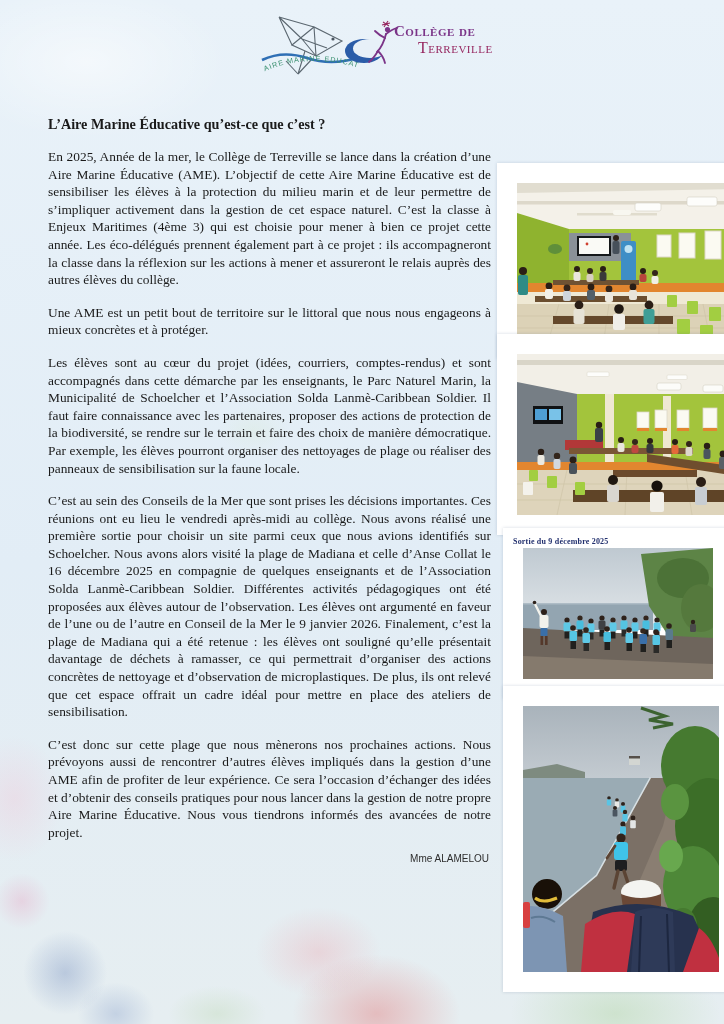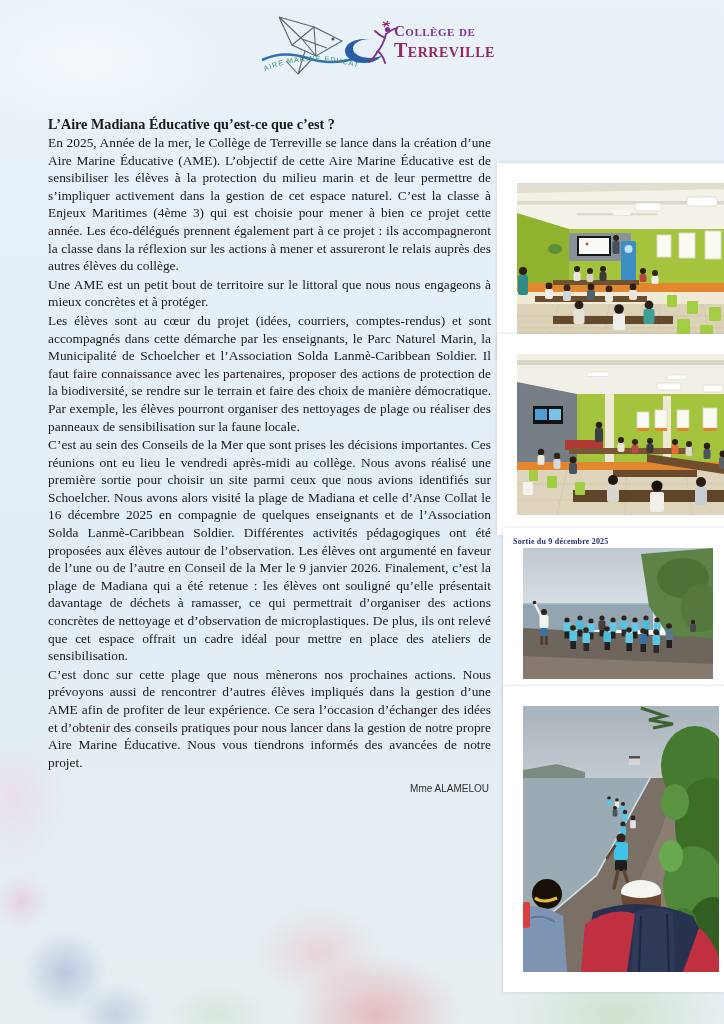--- a/index.html
+++ b/index.html
@@ -21,25 +21,25 @@
       radial-gradient(ellipse 70px 40px at 30% 99%, rgba(170,205,150,.25), transparent 70%),
       radial-gradient(ellipse 50px 35px at 35% 42%, rgba(205,230,185,.18), transparent 70%),
       linear-gradient(180deg,#e9f2f9 0%,#e2edf6 55%,#e6eef1 100%);
   }
   
   .ame-logo{position:absolute;left:253px;top:4px;width:112px;height:84px;}
   .college-logo{position:absolute;left:342px;top:18px;width:146px;height:60px;}
   .college-logo svg{position:absolute;left:0;top:0;}
   .college-text{position:absolute;left:52px;top:6px;line-height:1;white-space:nowrap;}
   .college-line1{display:block;font-variant:small-caps;font-weight:bold;font-size:15px;color:#7b3488;letter-spacing:.5px;}
-  .college-line2{display:block;font-variant:small-caps;font-weight:bold;font-size:20px;color:#96265f;margin:1px 0 0 0;letter-spacing:.5px;}
+  .college-line2{display:block;font-variant:small-caps;font-weight:normal;font-size:16px;color:#96265f;margin:1px 0 0 24px;letter-spacing:.5px;}
   
   .text-col{position:absolute;left:48px;top:116px;width:443px;}
   .title{font-size:14.2px;font-weight:bold;margin:0;}
-  .text-col p{font-size:13.4px;line-height:17.6px;text-align:justify;margin:1px 0 0 0;}
+  .text-col p{font-size:13.4px;line-height:17.6px;text-align:justify;margin:15px 0 0 0;}
   .signature{margin-top:12px;text-align:right;font-family:"Liberation Sans",sans-serif;
              font-size:10px;color:#2d2d2d;padding-right:2px;}
   
   .photo{position:absolute;background:#fff;padding:20px;box-shadow:0 0 3px rgba(90,110,140,.25);}
   .photo svg{display:block;}
   .photo-caption{position:absolute;left:10px;top:9px;font-size:8px;font-weight:bold;color:#22306e;letter-spacing:.2px;}
 </style>
 </head>
 <body>
 
@@ -79,21 +79,21 @@
         <path d="M41,4 L47,8 M46,3 L42,9 M40,7 L48,5"></path>
       </g>
     </svg>
     <div class="college-text">
       <span class="college-line1">Collège de</span>
       <span class="college-line2">Terreville</span>
     </div>
   </div>
 
   <div class="text-col">
-    <h1 class="title">L’Aire Madiana Éducative qu’est-ce que c’est ?</h1>
+    <h1 class="title">L’Aire Marine Éducative qu’est-ce que c’est ?</h1>
     <p>En 2025, Année de la mer, le Collège de Terreville se lance dans la création d’une Aire Marine Éducative (AME). L’objectif de cette Aire Marine Éducative est de sensibiliser les élèves à la protection du milieu marin et de leur permettre de s’impliquer activement dans la gestion de cet espace naturel. C’est la classe à Enjeux Maritimes (4ème 3) qui est choisie pour mener à bien ce projet cette année. Les éco-délégués prennent également part à ce projet : ils accompagneront la classe dans la réflexion sur les actions à mener et assureront le relais auprès des autres élèves du collège.</p>
     <p>Une AME est un petit bout de territoire sur le littoral que nous nous engageons à mieux concrètes et à protéger.</p>
     <p>Les élèves sont au cœur du projet (idées, courriers, comptes-rendus) et sont accompagnés dans cette démarche par les enseignants, le Parc Naturel Marin, la Municipalité de Schoelcher et l’Association Solda Lanmè-Caribbean Soldier. Il faut faire connaissance avec les partenaires, proposer des actions de protection de la biodiversité, se rendre sur le terrain et faire des choix de manière démocratique. Par exemple, les élèves pourront organiser des nettoyages de plage ou réaliser des panneaux de sensibilisation sur la faune locale.</p>
     <p>C’est au sein des Conseils de la Mer que sont prises les décisions importantes. Ces réunions ont eu lieu le vendredi après-midi au collège. Nous avons réalisé une première sortie pour choisir un site parmi ceux que nous avions identifiés sur Schoelcher. Nous avons alors visité la plage de Madiana et celle d’Anse Collat le 16 décembre 2025 en compagnie de quelques enseignants et de l’Association Solda Lanmè-Caribbean Soldier. Différentes activités pédagogiques ont été proposées aux élèves autour de l’observation. Les élèves ont argumenté en faveur de l’une ou de l’autre en Conseil de la Mer le 9 janvier 2026. Finalement, c’est la plage de Madiana qui a été retenue : les élèves ont souligné qu’elle présentait davantage de déchets à ramasser, ce qui permettrait d’organiser des actions concrètes de nettoyage et d’observation de microplastiques. De plus, ils ont relevé que cet espace offrait un cadre idéal pour mettre en place des ateliers de sensibilisation.</p>
     <p>C’est donc sur cette plage que nous mènerons nos prochaines actions. Nous prévoyons aussi de rencontrer d’autres élèves impliqués dans la gestion d’une AME afin de profiter de leur expérience. Ce sera l’occasion d’échanger des idées et d’obtenir des conseils pratiques pour nous lancer dans la gestion de notre propre Aire Marine Éducative. Nous vous tiendrons informés des avancées de notre projet.</p>
     <div class="signature">Mme ALAMELOU</div>
   </div>
 
   <div class="photo" style="left:497px;top:163px;">
     <svg viewBox="0 0 214 156" width="214" height="156">

